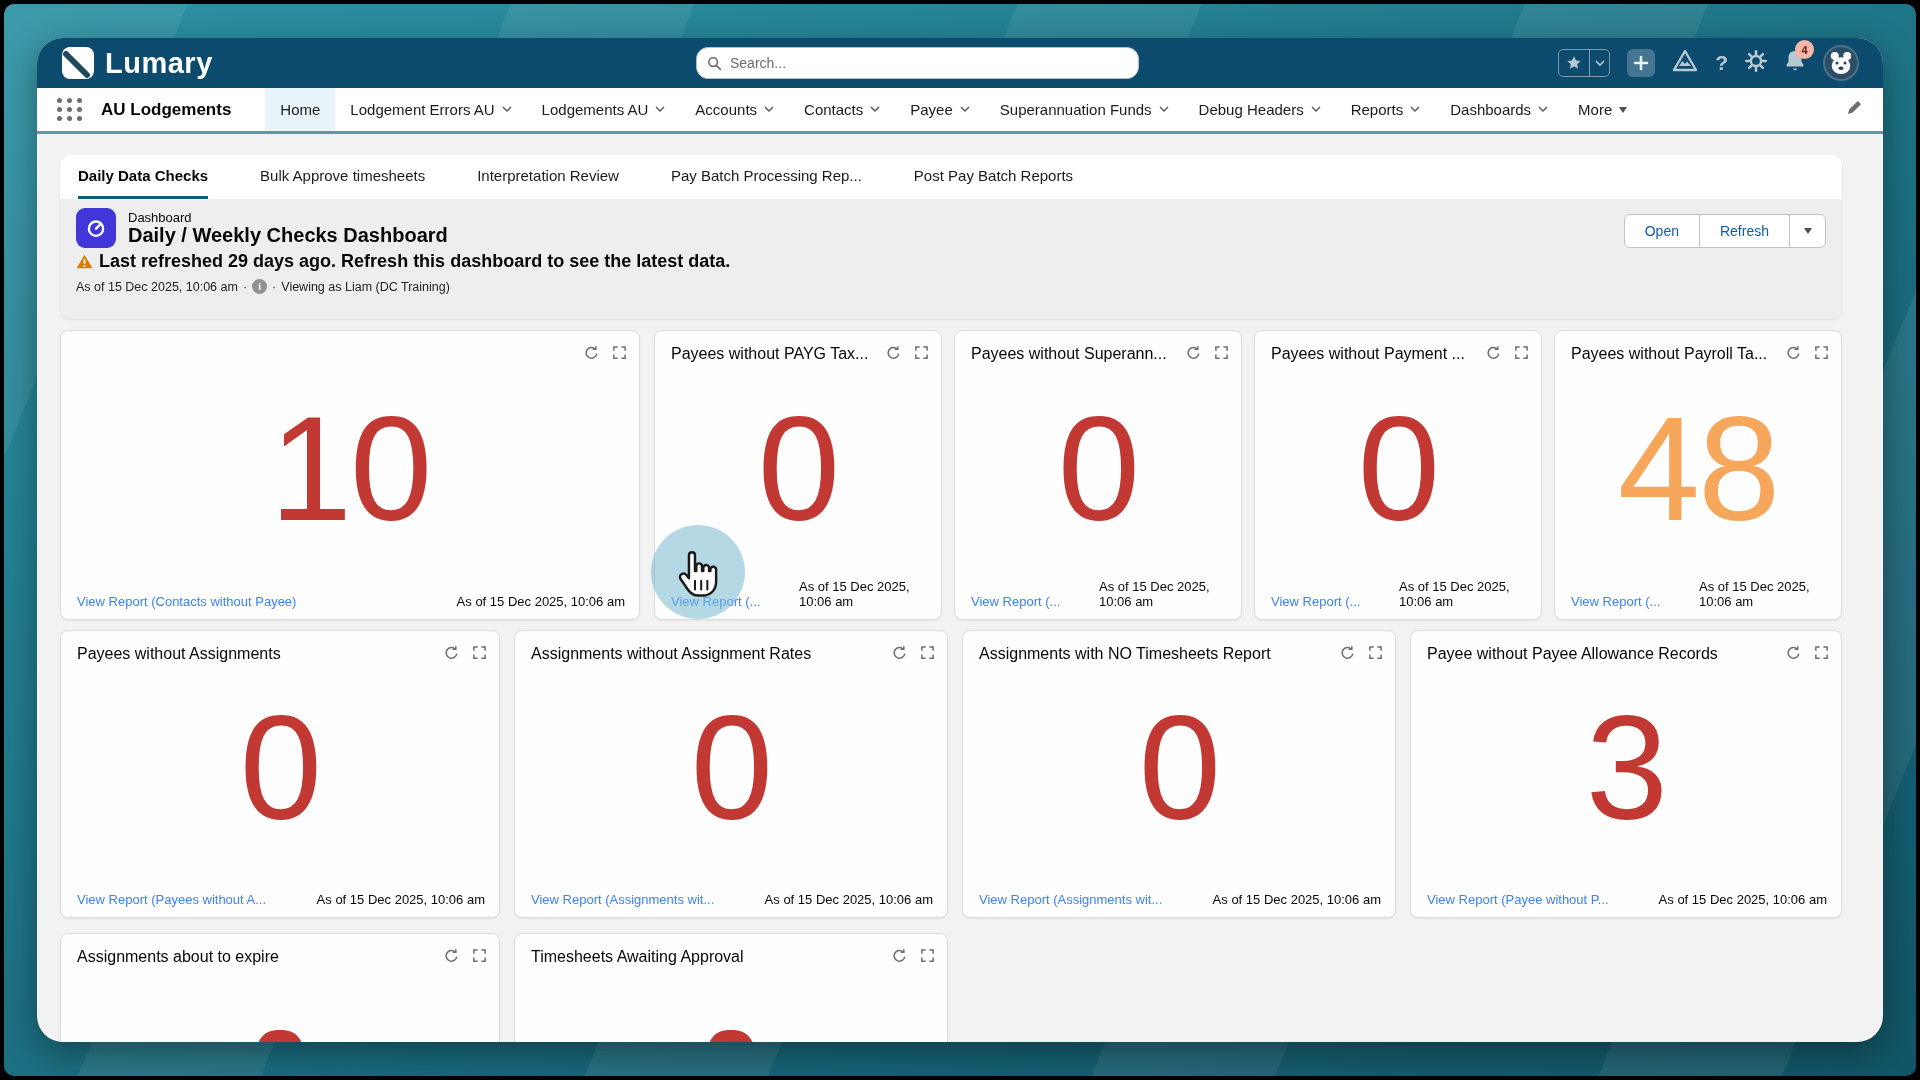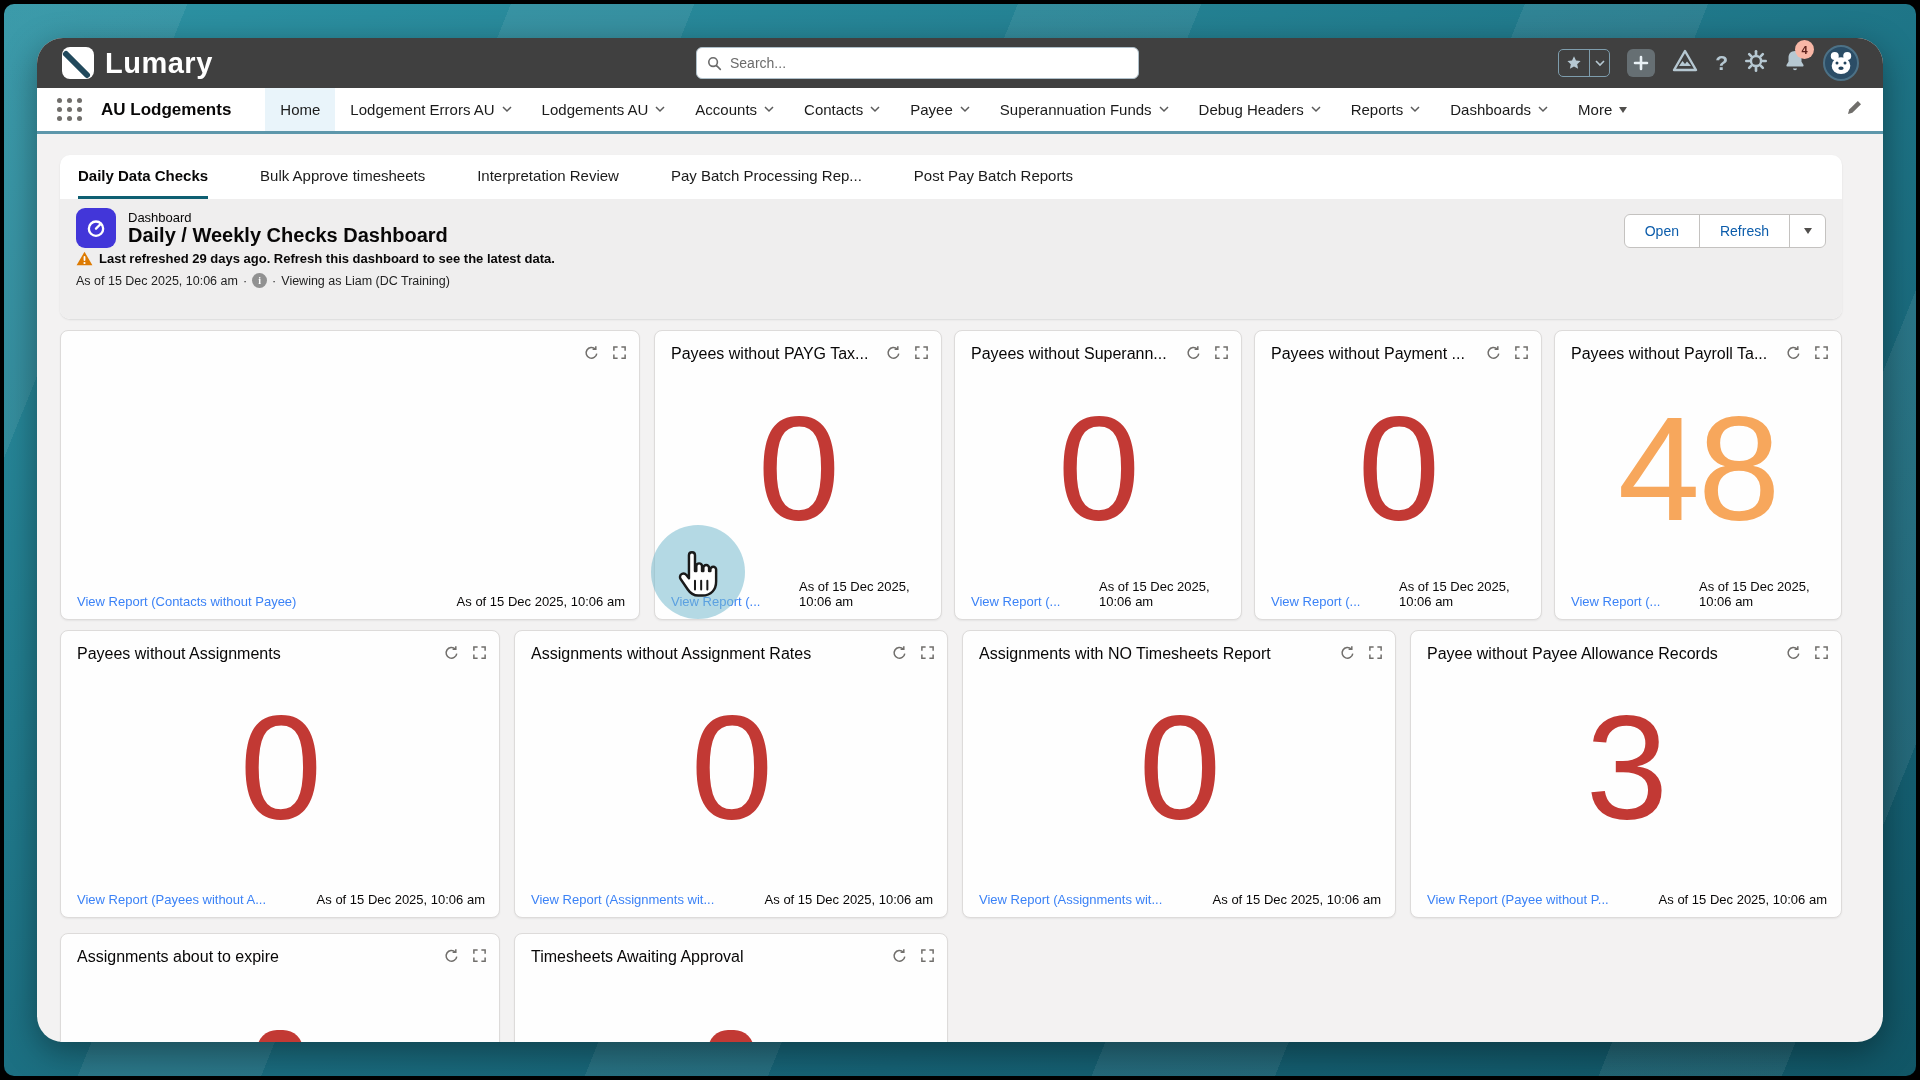--- a/index.html
+++ b/index.html
@@ -9,26 +9,26 @@
     background:
       repeating-linear-gradient(112deg, rgba(255,255,255,.07) 0 170px, rgba(255,255,255,0) 170px 470px),
       linear-gradient(155deg, #2d93a4 0%, #20798b 40%, #166275 75%, #115666 100%); }
 
   
   .window { position:absolute; left:37px; top:38px; width:1846px; height:1004px;
     border-radius:26px; overflow:hidden; background:#f3f2f2;
     box-shadow:0 10px 34px rgba(0,0,0,.38); }
 
   
-  .topbar { position:relative; height:50px; background:#404040; display:flex; align-items:center; padding:0 24px; }
+  .topbar { position:relative; height:50px; background:#0c4a6e; display:flex; align-items:center; padding:0 24px; }
   .logo { display:flex; align-items:center; gap:10px; }
   .logo-glyph { width:34px; height:34px; }
   .logo-text { color:#fff; font-size:29px; font-weight:700; letter-spacing:.5px; }
   .searchbox { position:absolute; left:659px; top:9px; width:443px; height:32px; background:#fff;
-    border:1px solid #aebfc9; border-radius:6px; display:flex; align-items:center; padding:0 10px; gap:8px; }
+    border:1px solid #aebfc9; border-radius:12px; display:flex; align-items:center; padding:0 10px; gap:8px; }
   .searchbox input { border:none; outline:none; flex:1; font-size:14px; color:#222; background:transparent; }
   .searchbox input::placeholder { color:#6b6b6b; }
   .top-icons { position:absolute; right:24px; top:0; height:50px; display:flex; align-items:center; gap:17px; }
   .fav-group { display:flex; align-items:stretch; border:1px solid #7e9dad; border-radius:5px; height:28px; overflow:hidden; }
   .fav-star { width:30px; display:flex; align-items:center; justify-content:center; }
   .fav-caret { width:20px; display:flex; align-items:center; justify-content:center; border-left:1px solid #7e9dad; }
   .plus-btn { width:28px; height:28px; border-radius:6px; background:rgba(174,200,212,.35);
     display:flex; align-items:center; justify-content:center; }
   .help-q { color:#b6c8d2; font-size:21px; font-weight:700; }
   .bell-wrap { position:relative; }
@@ -54,21 +54,21 @@
   .subtabs { display:flex; align-items:center; height:44px; padding:0 18px; }
   .subtab { margin-right:52px; font-size:15px; color:#1b1b1b; height:100%; display:flex; align-items:center;
     border-bottom:3px solid transparent; cursor:pointer; white-space:nowrap; }
   .subtab.active { font-weight:700; border-bottom-color:#0e5f72; color:#080707; }
   .dashheader { position:relative; height:120px; background:#efeeee; border-radius:0 0 10px 10px; padding:8px 16px; overflow:hidden; }
   .dh-top { display:flex; align-items:center; gap:12px; height:42px; }
   .dh-icon { width:40px; height:40px; border-radius:9px; background:#4236d9; display:flex; align-items:center; justify-content:center; flex:0 0 auto; }
   .dh-type { font-size:13px; color:#080707; }
   .dh-title { font-size:20px; font-weight:700; color:#080707; line-height:1.05; }
   .dh-desc { font-size:13px; color:#080707; margin-top:4px; }
-  .dh-warning { display:flex; align-items:center; gap:6px; margin-top:2px; font-size:13px; font-weight:700; color:#080707; }
+  .dh-warning { display:flex; align-items:center; gap:6px; margin-top:2px; font-size:18px; font-weight:700; color:#080707; }
   .dh-asof { display:flex; align-items:center; gap:5px; margin-top:7px; font-size:12.5px; color:#222; }
   .info-i { width:15px; height:15px; border-radius:50%; background:#919191; color:#fff; font-size:10px; font-weight:700;
     display:flex; align-items:center; justify-content:center; font-family:"Liberation Serif",serif; }
   .dh-buttons { position:absolute; right:16px; top:15px; display:flex; border:1px solid #c4c2c0; border-radius:6px; background:#fff; height:34px; overflow:hidden; }
   .dh-btn { padding:2px 20px; display:flex; align-items:center; font-size:14px; color:#0b5cab; cursor:pointer; }
   .dh-btn + .dh-btn { border-left:1px solid #c4c2c0; }
   .dh-caret { width:36px; display:flex; align-items:center; justify-content:center; border-left:1px solid #c4c2c0; cursor:pointer; }
 
   
   .card { position:absolute; background:#fefefe; border:1px solid #dddbda; border-radius:8px;
@@ -325,20 +325,21 @@
             <path d="M13.6 9.2A5.7 5.7 0 1 1 12 4.4" fill="none" stroke="#706e6b" stroke-width="1.6"></path>
             <path d="M12.6 1.2v3.4H9.2" fill="none" stroke="#706e6b" stroke-width="1.6"></path>
           </svg>
         </span>
       <span>
           <svg width="15" height="15" viewBox="0 0 16 16" stroke="#706e6b" stroke-width="1.6" fill="none">
             <path d="M2 6V2h4M10 2h4v4M14 10v4h-4M6 14H2v-4"></path>
           </svg>
         </span>
     </div>
+    <div class="card-value" style="color: rgb(194, 57, 52);">10</div>
     <div class="card-foot">
       <a class="card-link">View Report (Contacts without Payee)</a>
       <div class="card-asof">As of 15 Dec 2025, 10:06 am</div>
     </div>
   </div>
 
   <div class="card c1 r1n">
     <div class="card-title">Payees without PAYG Tax...</div>
     <div class="card-icons">
       <span>

